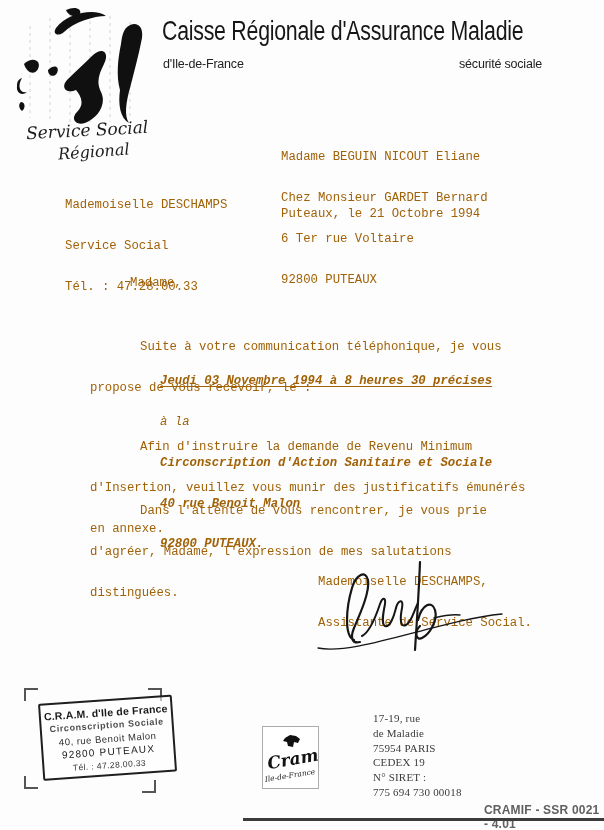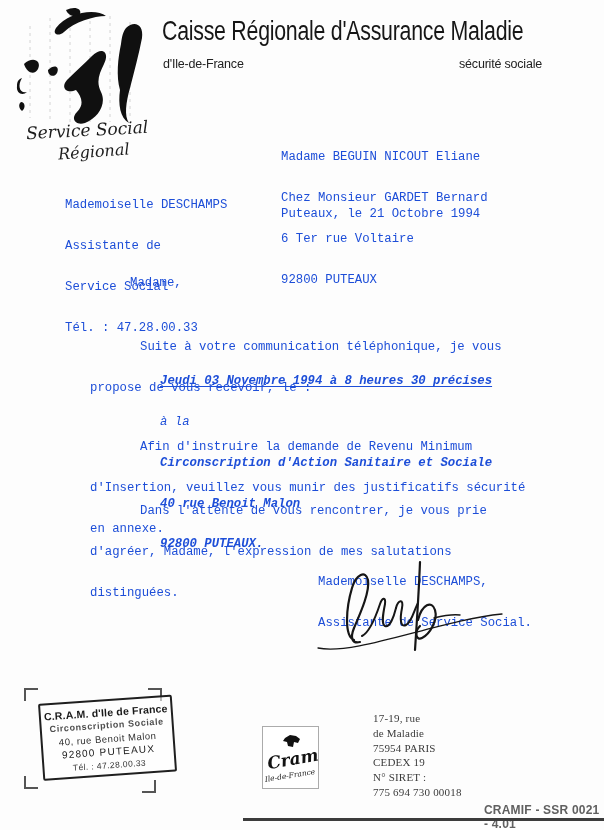--- a/index.html
+++ b/index.html
@@ -26,21 +26,21 @@
   .script-line {
     font-family:"DejaVu Serif", serif; font-style:italic; color:#1c1c1c;
     white-space:nowrap;
   }
   #script1 { left:26px; top:120px; font-size:17px; transform:rotate(-3deg); }
   #script2 { left:58px; top:142px; font-size:16px; transform:rotate(-4deg); }
 
   
   .tw {
     font-family:"Liberation Mono","DejaVu Sans Mono",monospace;
-    font-size:12.3px; line-height:13.6px; color:#1d4ed8; white-space:pre;
+    font-size:12.3px; line-height:13.6px; color:#a16207; white-space:pre;
   }
   .tw div { white-space:pre; }
   .b { font-weight:700; }
   .u { text-decoration:underline; text-underline-offset:2px; }
   .indent { margin-left:50px; }
 
   #sender    { left:65px;  top:172px; }
   #recipient { left:281px; top:124px; }
   #dateline  { left:281px; top:208px; }
   #salutation{ left:130px; top:277px; }
@@ -129,21 +129,20 @@
   <div id="brand-subrow" class="abs">
     <span>d'Ile-de-France</span>
     <span>sécurité sociale</span>
   </div>
 
   <div id="script1" class="abs script-line">Service Social</div>
   <div id="script2" class="abs script-line">Régional</div>
 
   <div id="sender" class="abs tw">
     <div>Mademoiselle DESCHAMPS</div>
-    <div>Assistante de</div>
     <div>Service Social</div>
     <div>Tél. : 47.28.00.33</div>
   </div>
 
   <div id="recipient" class="abs tw">
     <div>Madame BEGUIN NICOUT Eliane</div>
     <div>Chez Monsieur GARDET Bernard</div>
     <div>6 Ter rue Voltaire</div>
     <div>92800 PUTEAUX</div>
   </div>
@@ -160,21 +159,21 @@
   <div id="appt" class="abs tw">
     <div class="b u">Jeudi 03 Novembre 1994 à 8 heures 30 précises</div>
     <div>à la</div>
     <div class="b">Circonscription d'Action Sanitaire et Sociale</div>
     <div class="b">40 rue Benoit Malon</div>
     <div class="b">92800 PUTEAUX.</div>
   </div>
 
   <div id="para2" class="abs tw">
     <div class="indent">Afin d'instruire la demande de Revenu Minimum</div>
-    <div>d'Insertion, veuillez vous munir des justificatifs sécurité</div>
+    <div>d'Insertion, veuillez vous munir des justificatifs émunérés</div>
     <div>en annexe.</div>
   </div>
 
   <div id="para3" class="abs tw">
     <div class="indent">Dans l'attente de vous rencontrer, je vous prie</div>
     <div>d'agréer, Madame, l'expression de mes salutations</div>
     <div>distinguées.</div>
   </div>
 
   <div id="sig-block" class="abs tw">

